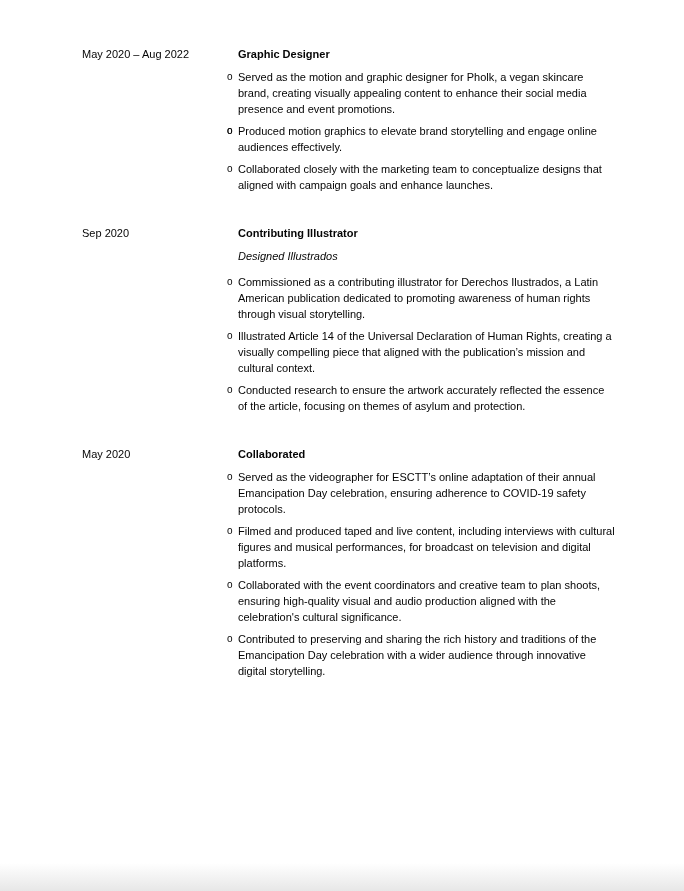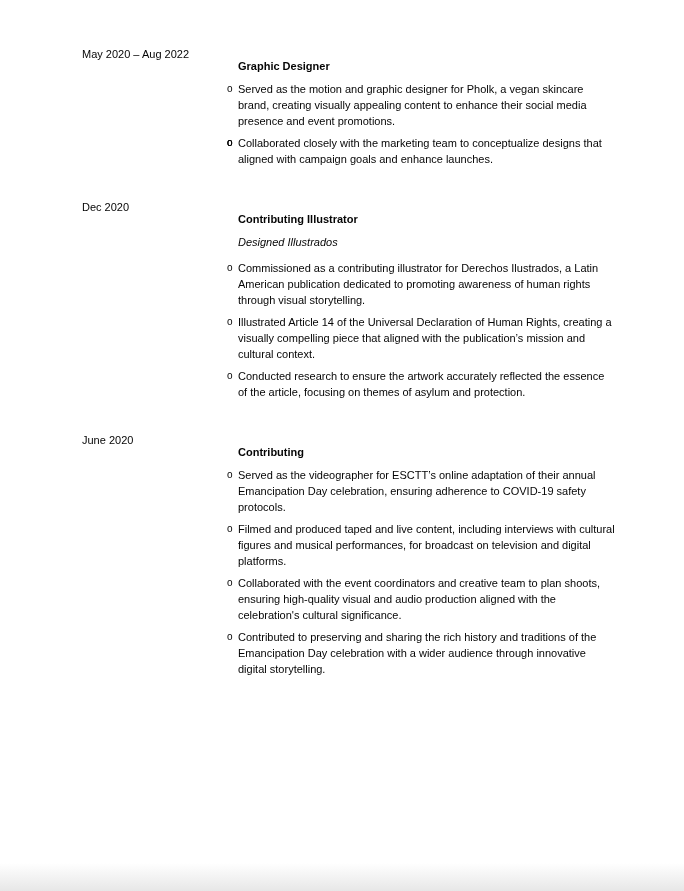--- a/index.html
+++ b/index.html
@@ -25,21 +25,20 @@
     display: flex;
     align-items: flex-start;
     margin-bottom: 26px;
   }
   .dates {
     width: 156px;
     flex-shrink: 0;
   }
   .content {
     width: 378px;
-    margin-top: 12px;
   }
   .job-title {
     font-weight: bold;
     margin-bottom: 7px;
   }
   .company {
     font-style: italic;
     margin-bottom: 10px;
   }
   .bullet {
@@ -74,52 +73,53 @@
         <div class="job-title">Graphic Designer</div>
         <div class="bullet">
           <span class="marker">o</span>
           <span>Served as the motion and graphic designer for Pholk, a vegan skincare brand, creating visually appealing content to enhance their social media presence and event promotions.</span>
         </div>
         <div class="bullet">
           <span class="marker">o</span>
         </div>
         <div class="bullet">
           <span class="marker">o</span>
+          <span>Produced motion graphics to elevate brand storytelling and engage online audiences effectively.</span>
         </div>
         <div class="bullet">
           <span class="marker">o</span>
           <span>Collaborated closely with the marketing team to conceptualize designs that aligned with campaign goals and enhance launches.</span>
         </div>
       </div>
     </div>
 
     <div class="entry">
-      <div class="dates">Dec 2020</div>
+      <div class="dates">Sep 2020</div>
       <div class="content">
         <div class="job-title">Contributing Illustrator</div>
         <div class="company">Designed Illustrados</div>
         <div class="bullet">
           <span class="marker">o</span>
           <span>Commissioned as a contributing illustrator for Derechos Ilustrados, a Latin American publication dedicated to promoting awareness of human rights through visual storytelling.</span>
         </div>
         <div class="bullet">
           <span class="marker">o</span>
           <span>Illustrated Article 14 of the Universal Declaration of Human Rights, creating a visually compelling piece that aligned with the publication’s mission and cultural context.</span>
         </div>
         <div class="bullet">
           <span class="marker">o</span>
           <span>Conducted research to ensure the artwork accurately reflected the essence of the article, focusing on themes of asylum and protection.</span>
         </div>
       </div>
     </div>
 
     <div class="entry">
-      <div class="dates">June 2020</div>
+      <div class="dates">May 2020</div>
       <div class="content">
-        <div class="job-title">Contributing</div>
+        <div class="job-title">Collaborated</div>
         <div class="bullet">
           <span class="marker">o</span>
           <span>Served as the videographer for ESCTT’s online adaptation of their annual Emancipation Day celebration, ensuring adherence to COVID-19 safety protocols.</span>
         </div>
         <div class="bullet">
           <span class="marker">o</span>
           <span>Filmed and produced taped and live content, including interviews with cultural figures and musical performances, for broadcast on television and digital platforms.</span>
         </div>
         <div class="bullet">
           <span class="marker">o</span>

